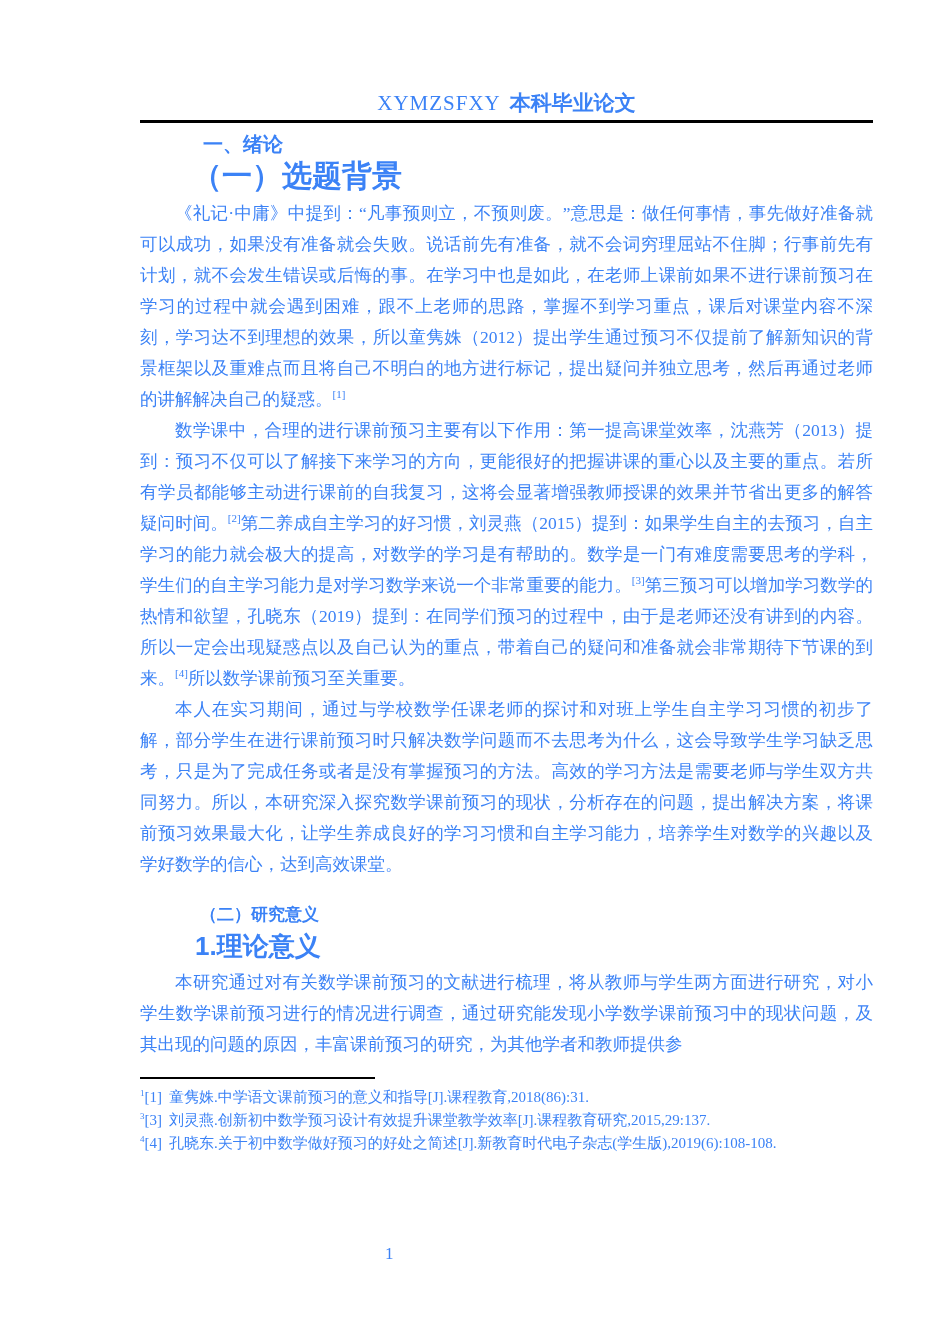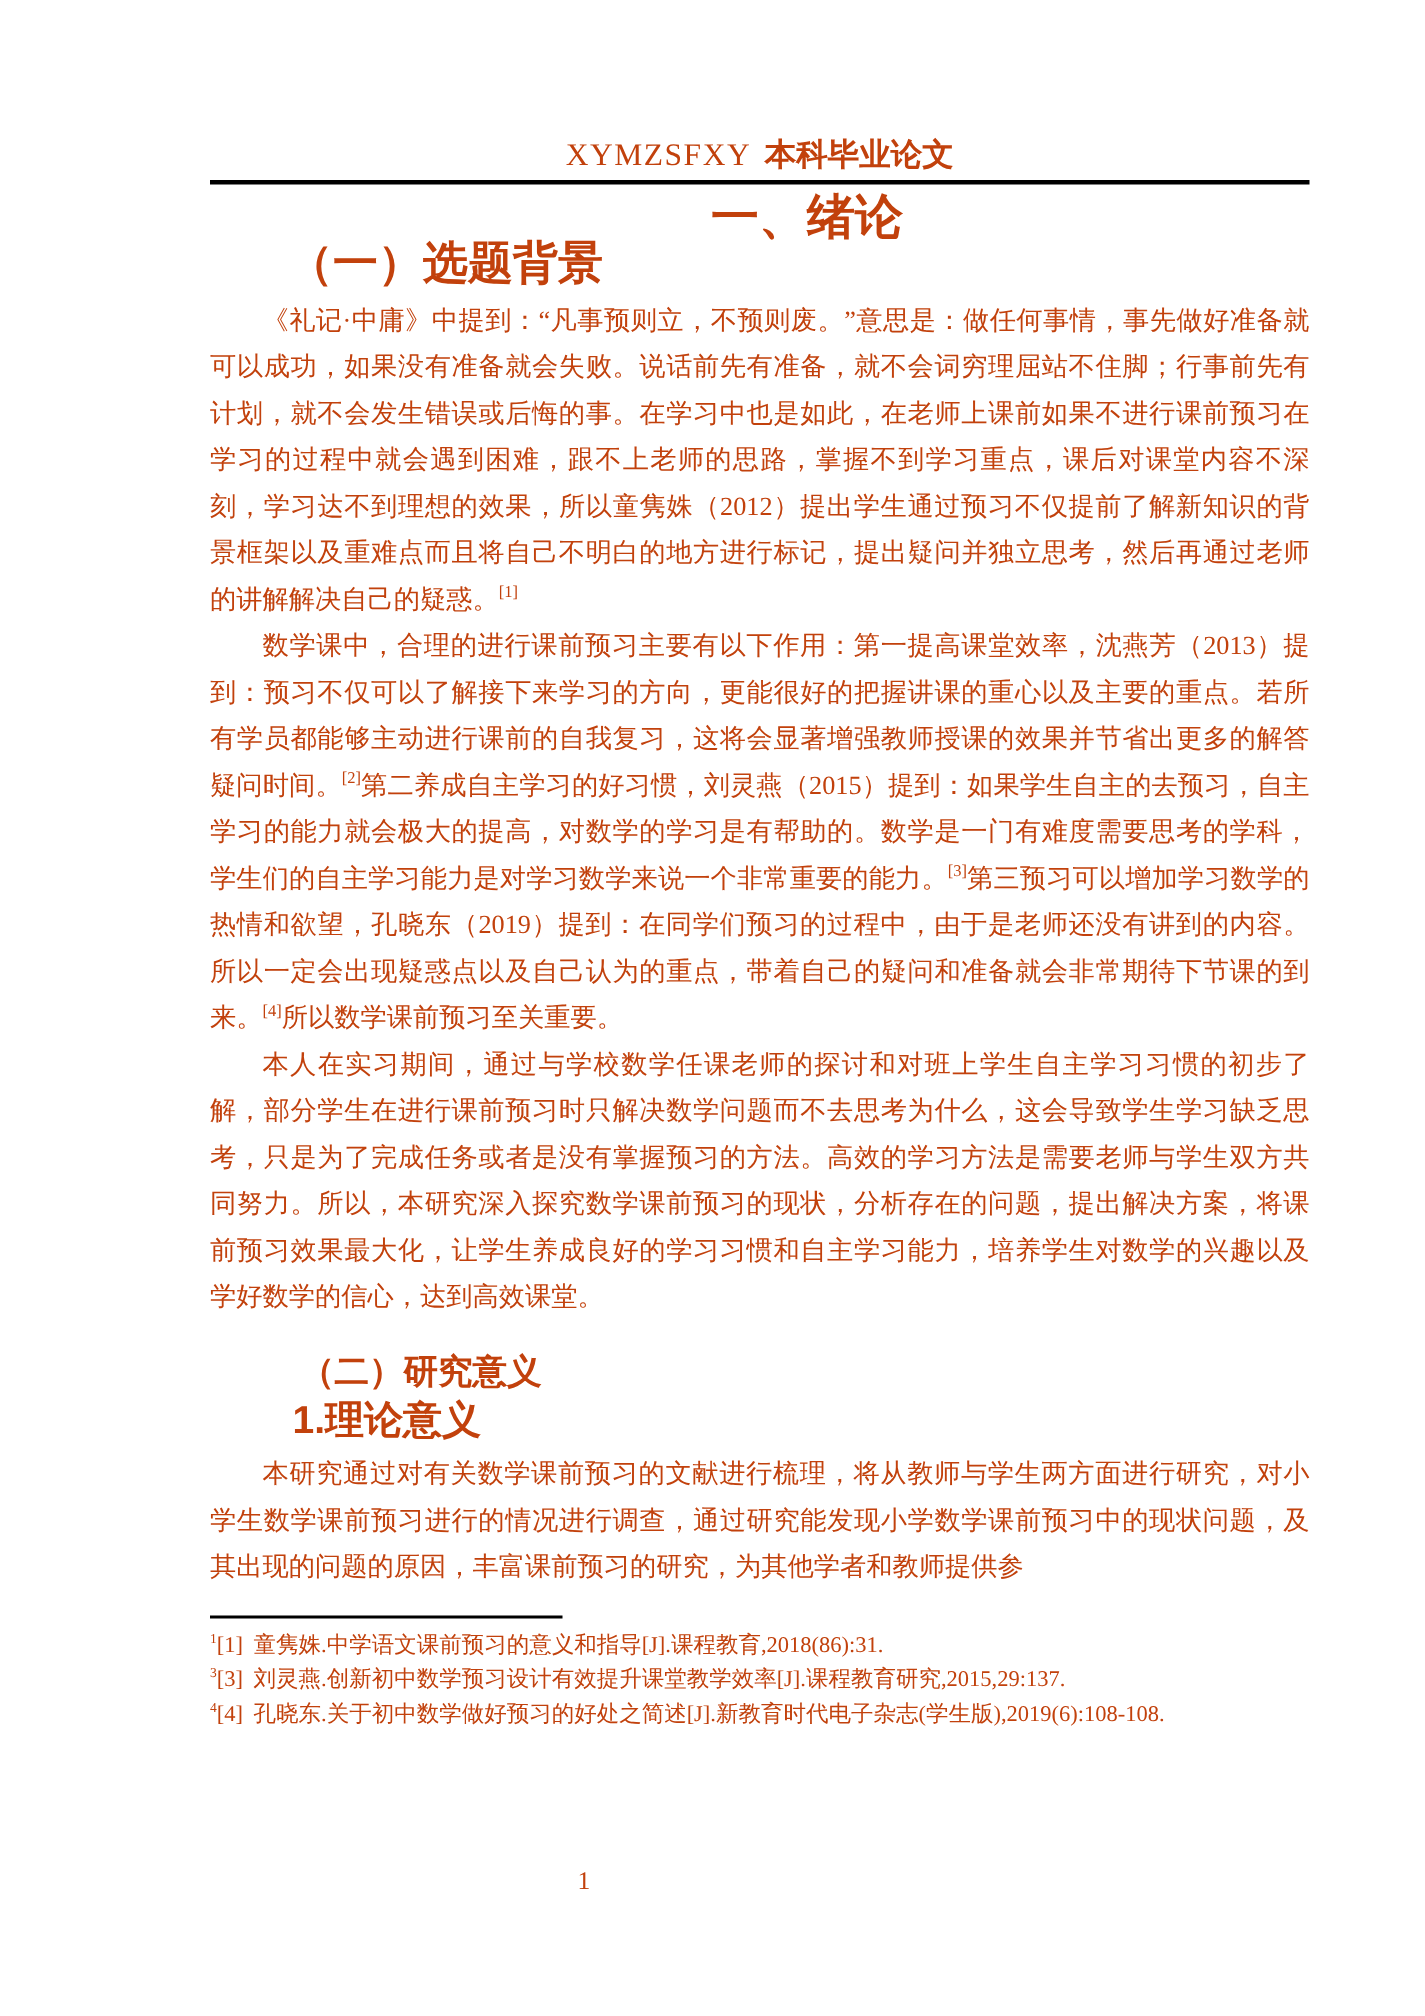--- a/index.html
+++ b/index.html
@@ -3,21 +3,21 @@
 <meta charset="utf-8">
 <style>
   html, body { margin: 0; padding: 0; background: #ffffff; }
   .page {
     position: relative;
     width: 950px;
     height: 1344px;
     background: #ffffff;
     box-sizing: border-box;
     padding: 90px 77px 0 140px;
-    color: #c2410c;
+    color: #3b82f6;
     font-family: "Liberation Serif", "DejaVu Serif", serif;
     overflow: hidden;
   }
   .doc-header {
     text-align: center;
     font-size: 21px;
     line-height: 26px;
     padding-bottom: 4px;
     border-bottom: 3px solid #000;
     white-space: nowrap;
@@ -27,36 +27,35 @@
     letter-spacing: 1px;
   }
   .doc-header .cjk {
     font-weight: bold;
     margin-left: 9px;
     font-family: "Liberation Serif", "DejaVu Serif", serif;
   }
   .h1 {
     font-family: "Liberation Sans", "DejaVu Sans", sans-serif;
     font-weight: bold;
-    font-size: 32px;
+    font-size: 20px;
     line-height: 30px;
     margin: 6px 0 0 63px;
-    text-align: center;
   }
   .h2 {
     font-family: "Liberation Sans", "DejaVu Sans", sans-serif;
     font-weight: bold;
     font-size: 30px;
     line-height: 29px;
     margin: 2px 0 8px 52px;
   }
   .h2-sig {
     font-family: "Liberation Sans", "DejaVu Sans", sans-serif;
     font-weight: bold;
-    font-size: 23px;
+    font-size: 17px;
     line-height: 29px;
     margin: 20px 0 0 60px;
   }
   .h3 {
     font-family: "Liberation Sans", "DejaVu Sans", sans-serif;
     font-weight: bold;
     font-size: 26px;
     line-height: 26px;
     margin: 4px 0 8px 55px;
   }

